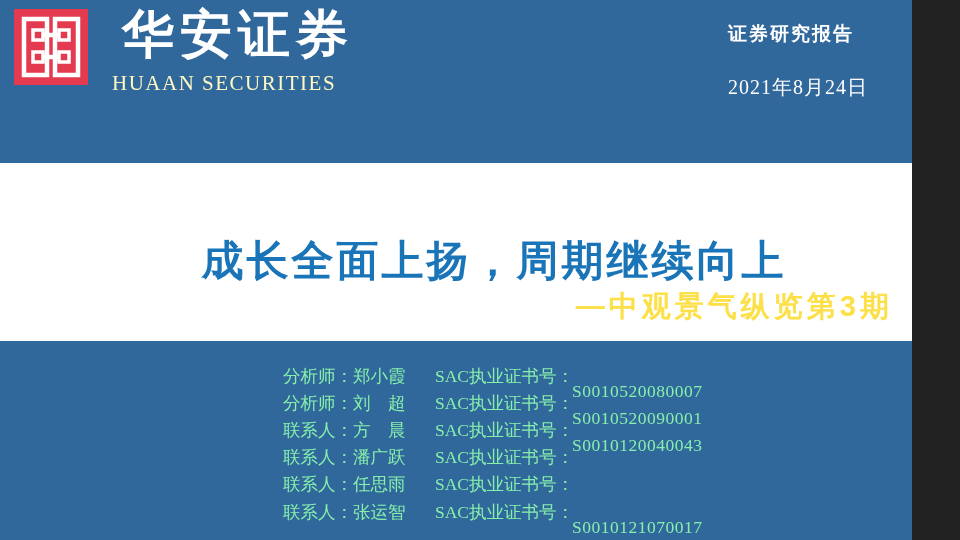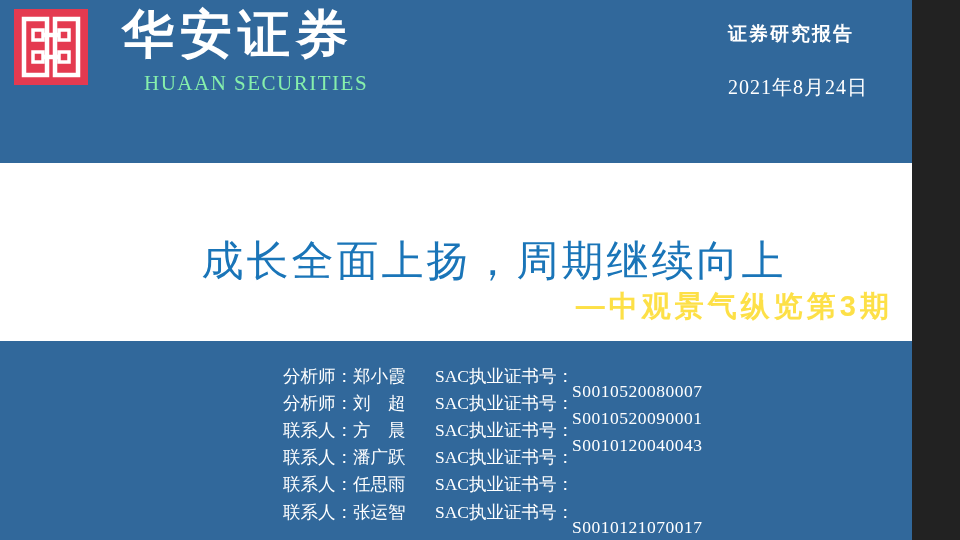--- a/index.html
+++ b/index.html
@@ -12,42 +12,42 @@
   .white-band { position:absolute; left:0; top:163px; width:960px; height:178px; background:#ffffff; }
 
   .logo { position:absolute; left:14px; top:9px; width:74px; height:76px; }
 
   .brand-cn {
     position:absolute; left:122px; top:0px; height:70px; line-height:70px;
     color:#ffffff; font-size:52px; font-weight:bold; letter-spacing:6px;
     font-family:"Liberation Serif", serif;
   }
   .brand-en {
-    position:absolute; left:144px; top:71px;
-    color:#86efac; font-size:21px; letter-spacing:1.5px;
+    position:absolute; left:112px; top:71px;
+    color:#fef9c3; font-size:21px; letter-spacing:1.5px;
     font-family:"Liberation Serif", serif;
   }
   .hdr-right {
     position:absolute; right:44px; top:21px; color:#ffffff;
   }
   .report-type { font-size:19px; font-weight:bold; letter-spacing:2px; }
   .report-date { margin-top:27px; font-size:20px; letter-spacing:1px; }
 
   .title {
     position:absolute; left:0; top:233px; width:960px; text-align:center;
-    color:#1A75B8; font-size:42px; font-weight:normal; letter-spacing:3px;
+    color:#1A75B8; font-size:42px; font-weight:bold; letter-spacing:3px;
     font-family:"Liberation Sans", sans-serif; white-space:nowrap;padding-left:28px;
   }
   .subtitle {
     position:absolute; right:19px; top:287px;
     color:#fde047; font-size:29px; font-weight:bold; letter-spacing:4px;
     font-family:"Liberation Sans", sans-serif; white-space:nowrap;
   }
 
-  .analysts { position:absolute; left:283px; top:362px; color:#ffffff; font-size:17.5px; }
+  .analysts { position:absolute; left:283px; top:362px; color:#86efac; font-size:17.5px; }
   .arow { display:flex; height:27.2px; align-items:center; white-space:nowrap; }
   .a-role { width:70px; }
   .a-name { width:82px; }
   .a-cert-label { width:137px; }
   .a-cert { letter-spacing:0.5px;margin-top:32px; }
 </style>
 </head>
 <body>
 
 <div class="page">

